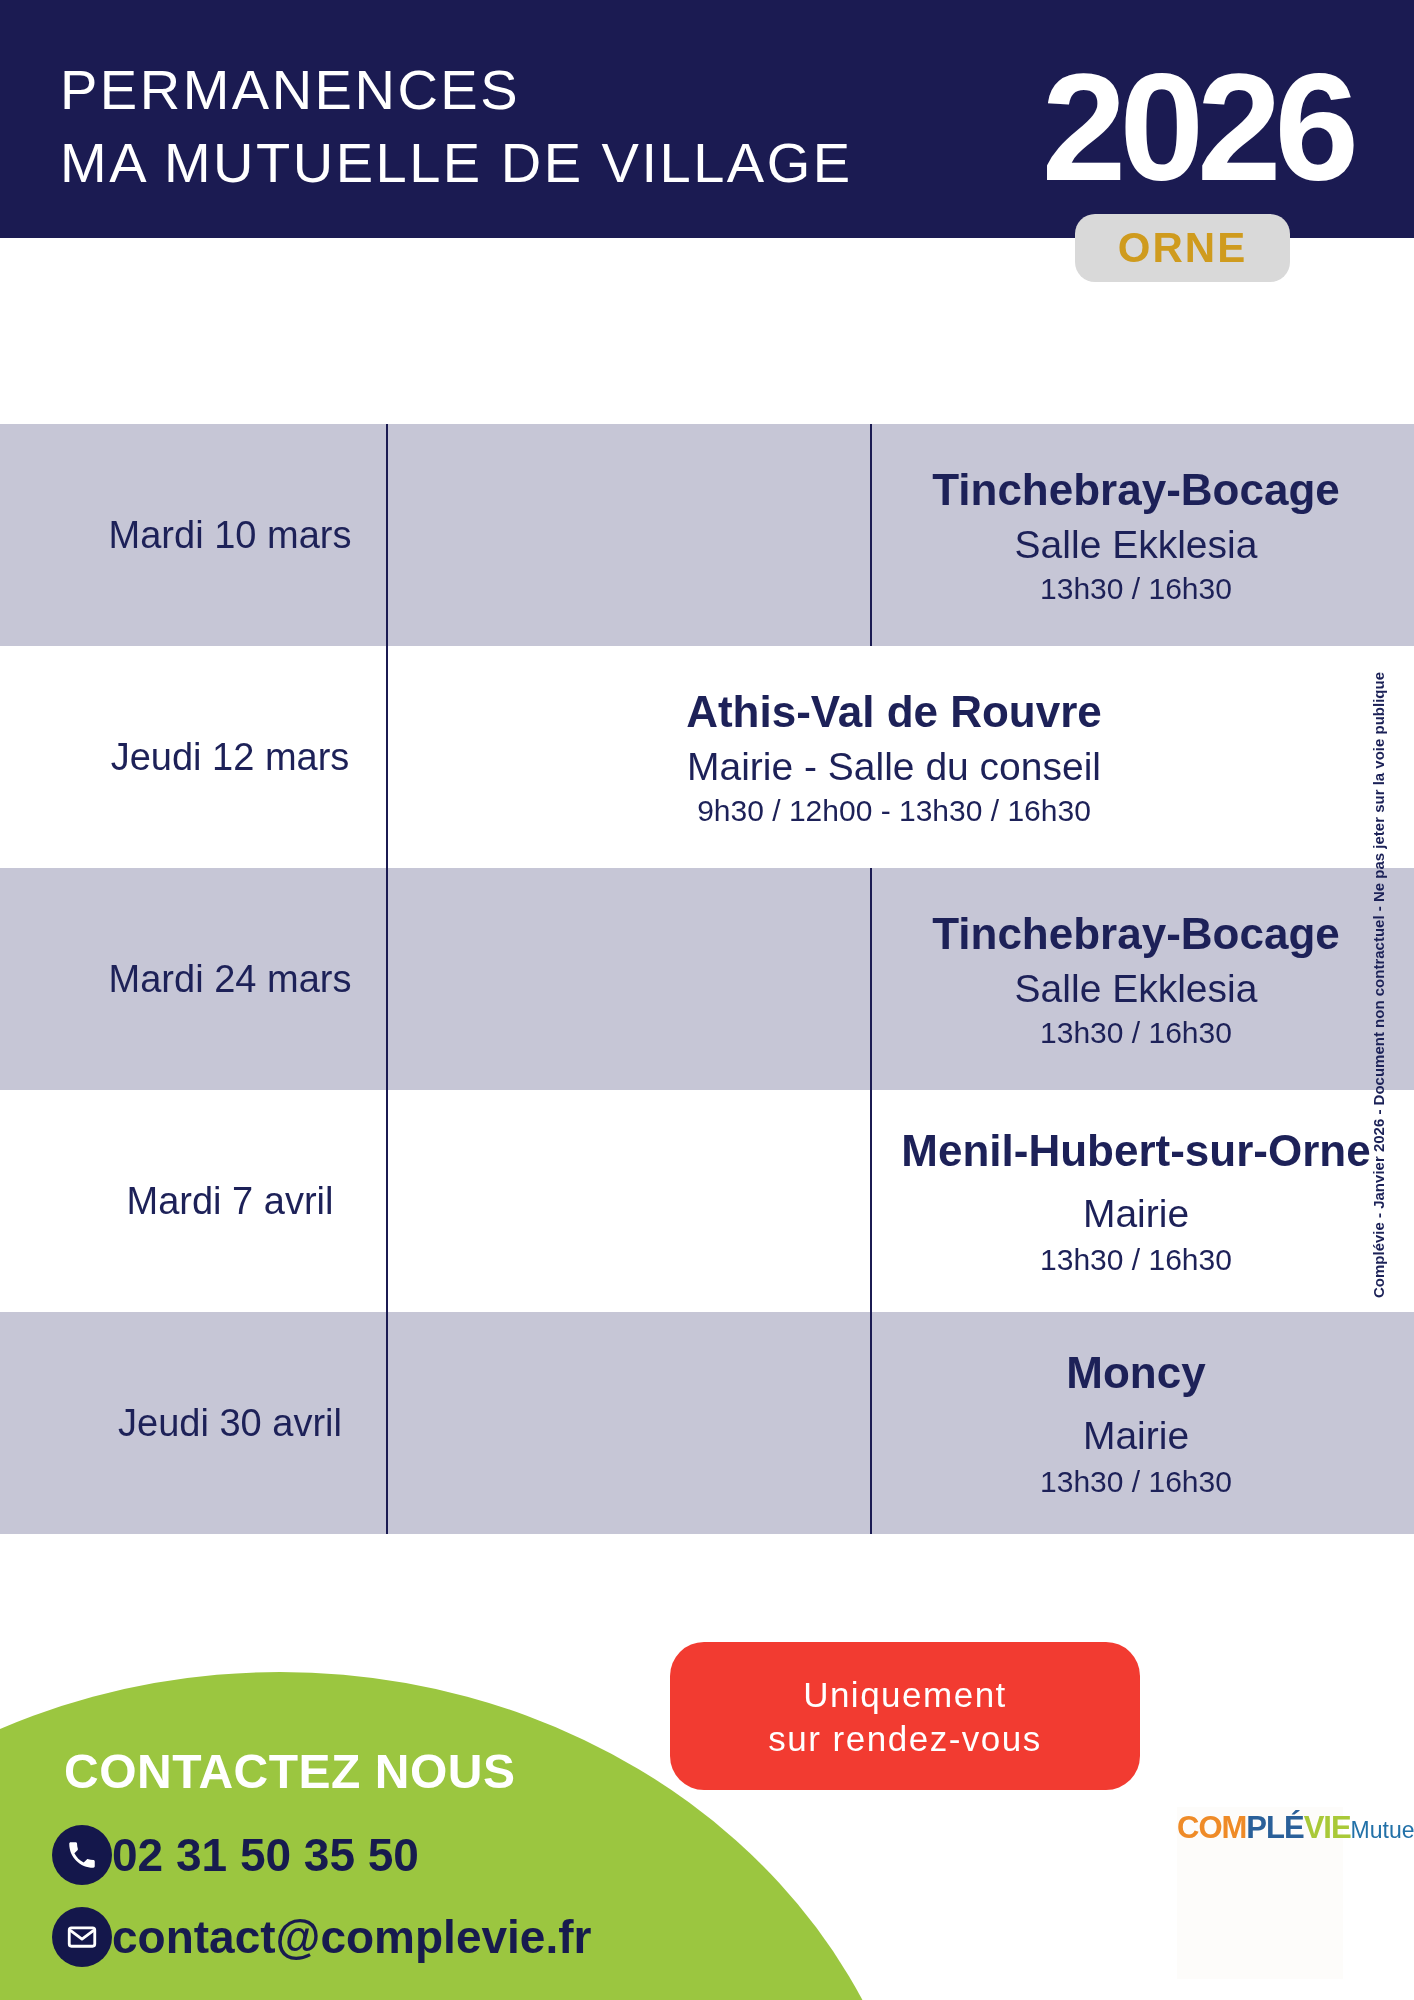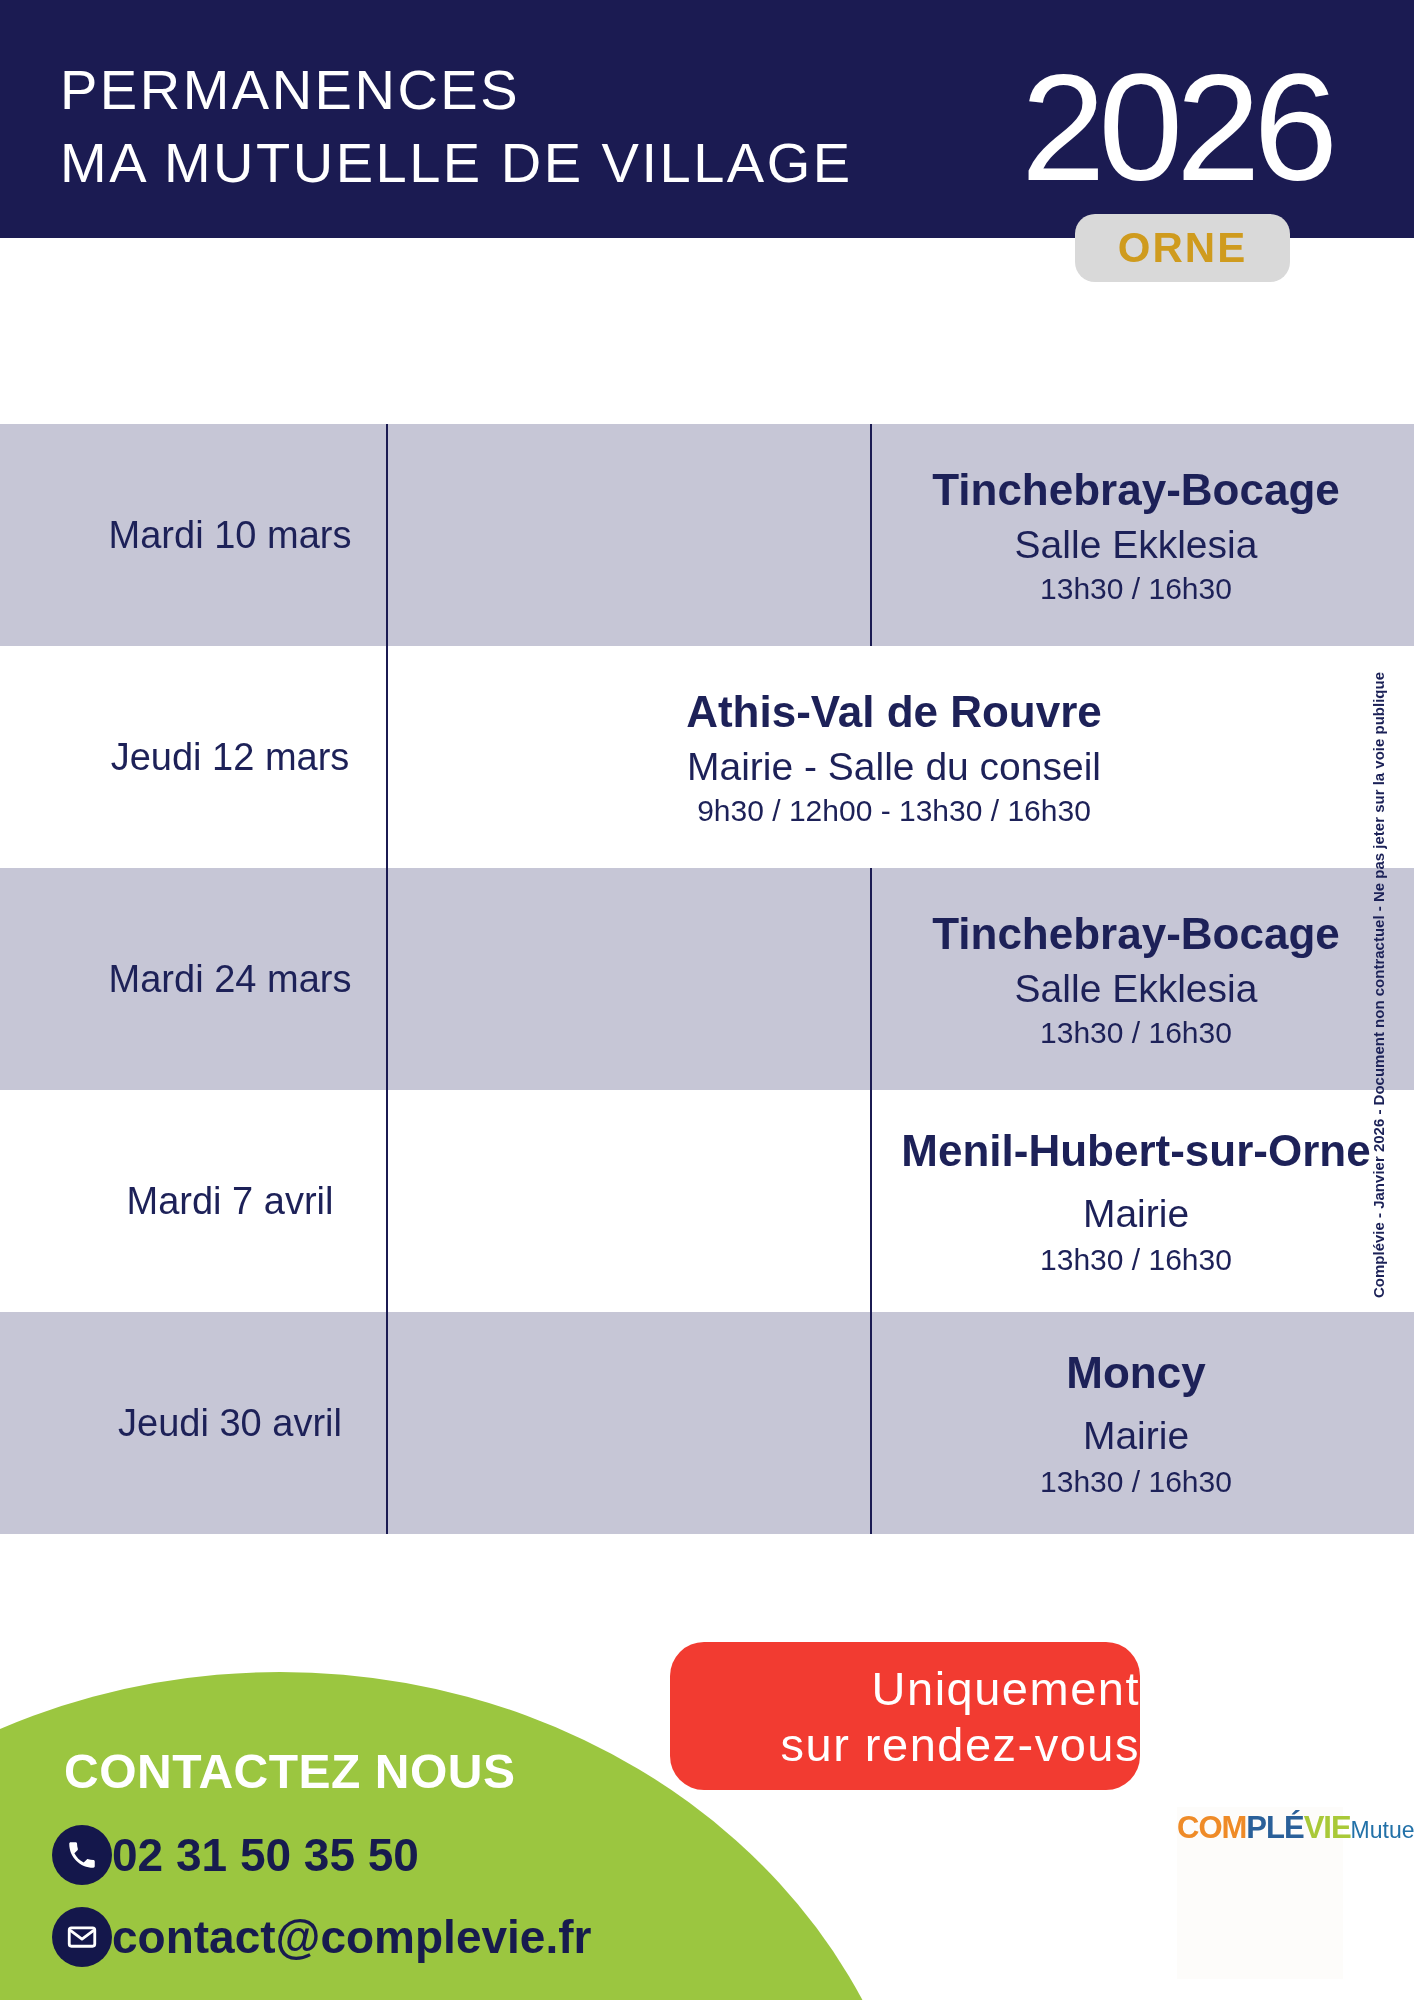--- a/index.html
+++ b/index.html
@@ -28,24 +28,24 @@
     font-size: 56px;
     font-weight: 500;
     letter-spacing: 2.5px;
     line-height: 73px;
     white-space: nowrap;
   }
   .header-year {
     position: absolute;
     left: 1000px; top: 48px;
     width: 352px;
-    text-align: center;
+    text-align: right;
     color: #ffffff;
     font-size: 152px;
-    font-weight: 400;
+    font-weight: 700;
     letter-spacing: -7px;
     line-height: 158px;
   }
   .region-badge {
     position: absolute;
     left: 1075px; top: 214px;
     width: 215px; height: 68px;
     background: #d9d9d9;
     border-radius: 20px;
     display: flex; align-items: center; justify-content: center;
@@ -142,24 +142,24 @@
   }
 
   
   .rdv-badge {
     position: absolute;
     left: 670px; top: 1642px;
     width: 470px; height: 148px;
     background: #f23b31;
     border-radius: 34px;
     display: flex; flex-direction: column;
-    align-items: flex-end; justify-content: center;
+    align-items: center; justify-content: center;
     gap: 9px;
     color: #ffffff;
-    font-size: 47px;
+    font-size: 35px;
     font-weight: 500;
     letter-spacing: 1.5px;
   }
   .rdv-badge .line { line-height: 1; white-space: nowrap; }
 
   
   .logo-card {
     position: absolute;
     left: 1177px; top: 1807px;
     width: 166px; height: 172px;

